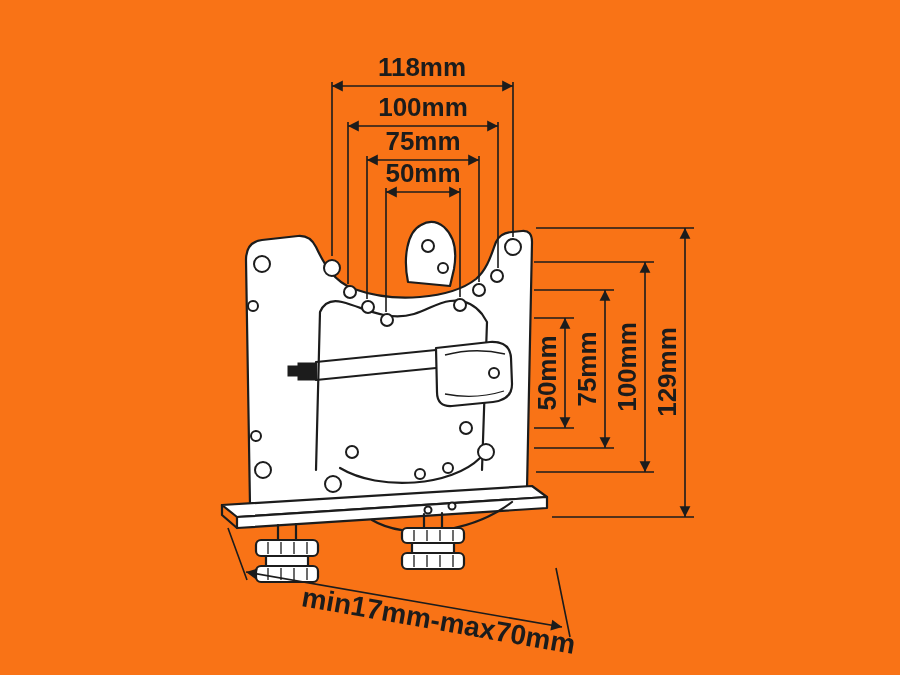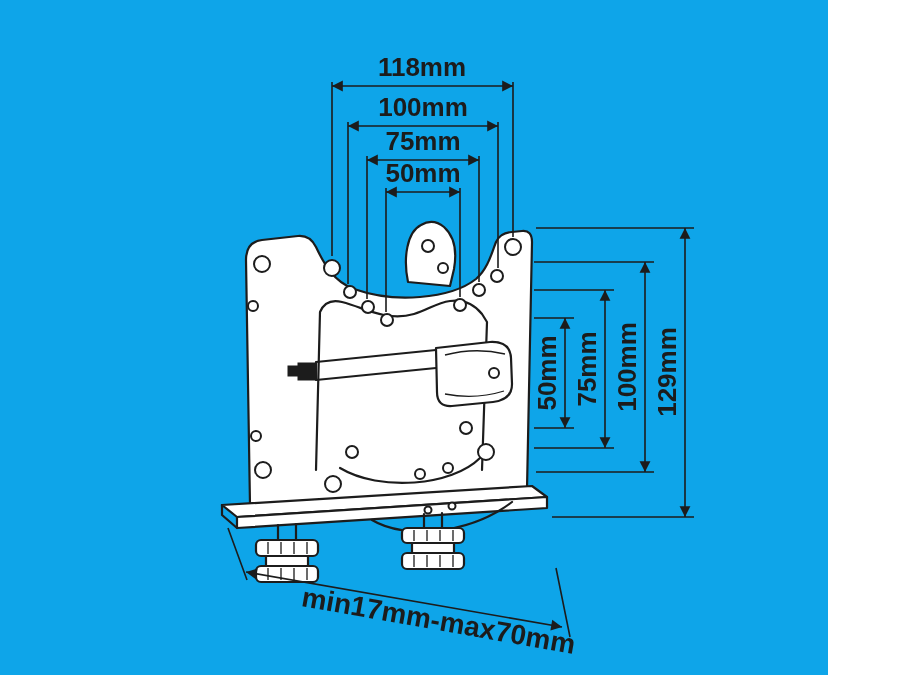--- a/index.html
+++ b/index.html
@@ -1,16 +1,16 @@
 <!DOCTYPE html>
 <html><head>
 <meta charset="utf-8">
 <style>
   html,body{margin:0;padding:0;background:#ffffff;}
-  .canvas{position:relative;width:828px;height:675px;background:#0ea5e9;overflow:hidden;
+  .canvas{position:relative;width:900px;height:675px;background:#f97316;overflow:hidden;
           font-family:"Liberation Sans",sans-serif;}
   svg{display:block;}
   .dim-text{font-family:"Liberation Sans",sans-serif;font-weight:bold;fill:#1c1c1c;}
   .t26{font-size:26px;}
   .t28{font-size:28px;}
   .outline{fill:none;stroke:#1c1c1c;stroke-width:2.2;stroke-linejoin:round;stroke-linecap:round;}
   .solid{fill:#ffffff;stroke:#1c1c1c;stroke-width:2.2;stroke-linejoin:round;}
   .hole{fill:#ffffff;stroke:#1c1c1c;stroke-width:2;}
   .dim{stroke:#1c1c1c;stroke-width:1.6;fill:none;}
   .thin{stroke:#1c1c1c;stroke-width:1.3;fill:none;}

